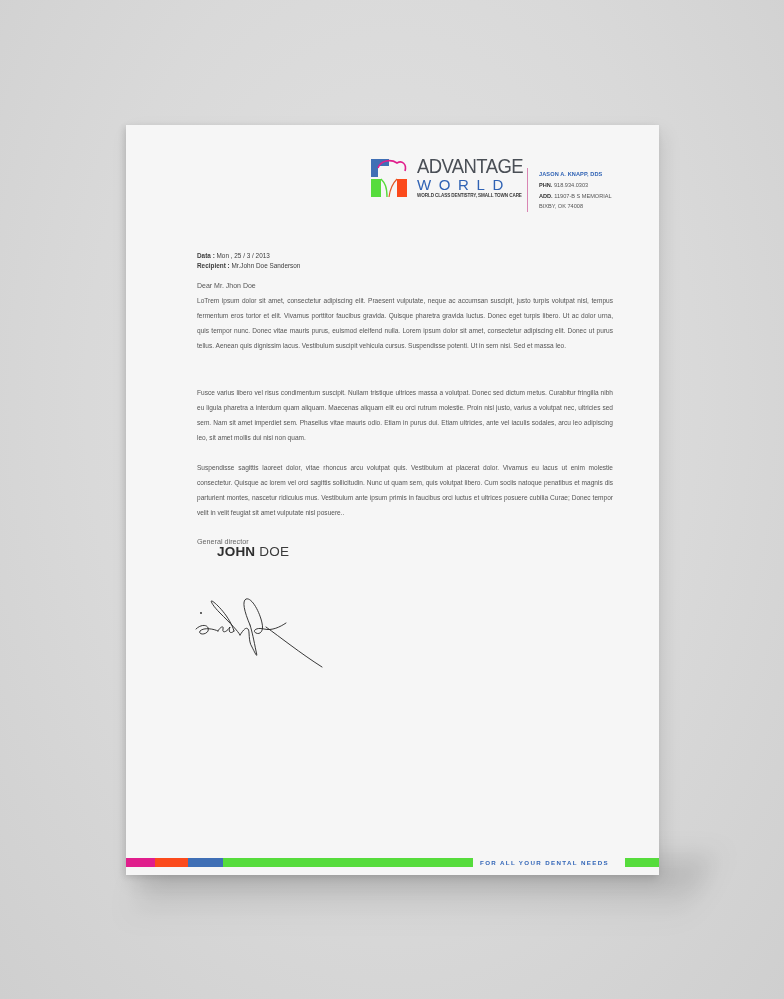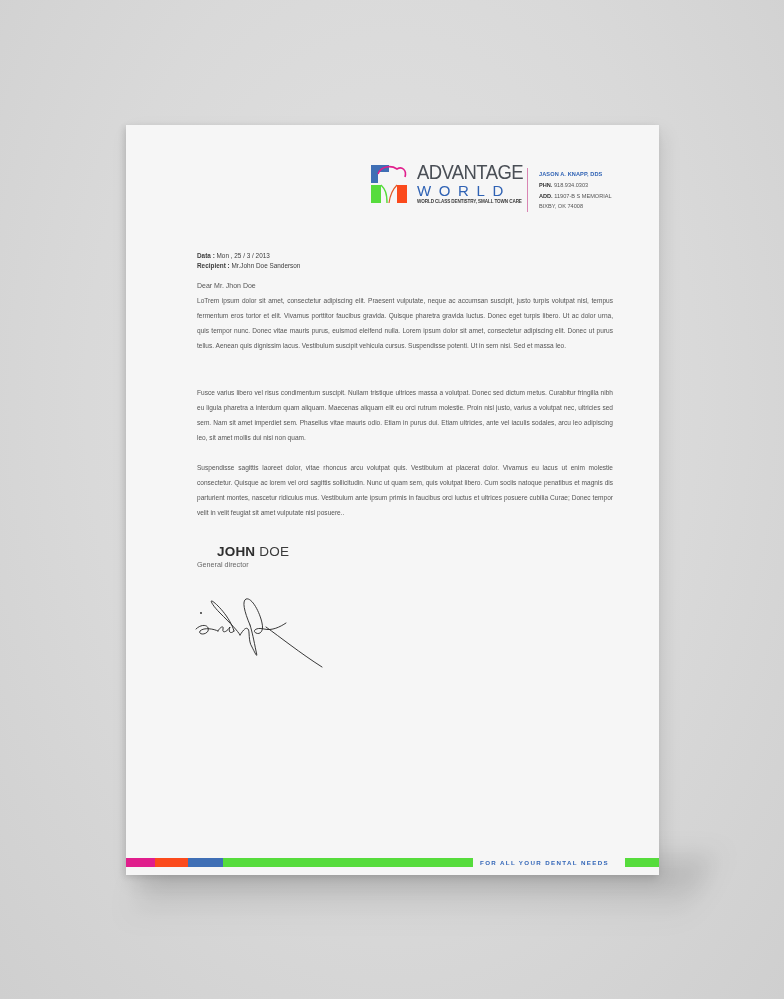--- a/index.html
+++ b/index.html
@@ -14,21 +14,21 @@
     background: linear-gradient(180deg, rgba(0,0,0,0.18), rgba(0,0,0,0));
     filter: blur(14px);
     transform: skewX(-20deg);
   }
   .page {
     position: absolute; left: 126px; top: 125px; width: 533px; height: 750px;
     background: #f6f6f6;
     box-shadow: -2px 2px 6px rgba(0,0,0,0.12), 4px 8px 18px rgba(0,0,0,0.10);
   }
   
-  .logo { position: absolute; left: 243px; top: 38px; width: 150px; height: 44px; }
+  .logo { position: absolute; left: 243px; top: 32px; width: 150px; height: 44px; }
   .logo-mark { position: absolute; left: 0; top: 0; width: 40px; height: 42px; }
   .logo-text { position: absolute; left: 48px; top: 0; }
   .logo-word1 {
     font-family: "Liberation Sans", sans-serif; font-size: 18.5px; color: #4a4f56;
     letter-spacing: -0.6px; line-height: 18px; white-space: nowrap; transform: scaleY(1.08); transform-origin: top left;
   }
   .logo-word2 {
     font-family: "Liberation Sans", sans-serif; font-size: 15px; color: #2f62b4;
     letter-spacing: 7.6px; line-height: 15px; margin-top: 2px; white-space: nowrap;
   }
@@ -51,21 +51,21 @@
   .body-text {
     position: absolute; left: 71px; width: 416px; font-size: 6.55px; color: #555;
     line-height: 14.9px; text-align: justify; text-align-last: left;
   }
   .p1 { top: 169px; }
   .p2 { top: 261px; }
   .p3 { top: 336px; }
 
   .sign-name { position: absolute; left: 71px; top: 420px; font-size: 13.5px; color: #3a3a3a; letter-spacing: 0.2px; line-height: 14px; }
   .sign-name b { font-weight: bold; color: #2e2e2e; margin-left: 20px; }
-  .sign-role { position: absolute; left: 71px; top: 435px; font-size: 7.2px; color: #666; }
+  .sign-role { position: absolute; left: 71px; top: 412px; font-size: 7.2px; color: #666; }
   .signature { position: absolute; left: 64px; top: 458px; width: 150px; height: 85px; }
 
   
   .bar { position: absolute; top: 733px; height: 9px; }
   .bar.magenta { left: 0; width: 29px; background: #e01e8c; }
   .bar.orange { left: 29px; width: 33px; background: #fb4a1c; }
   .bar.blue { left: 62px; width: 35px; background: #3f6fb5; }
   .bar.green1 { left: 97px; width: 250px; background: #56dc3c; }
   .bar.green2 { left: 499px; width: 34px; background: #56dc3c; }
   .bar-text {

